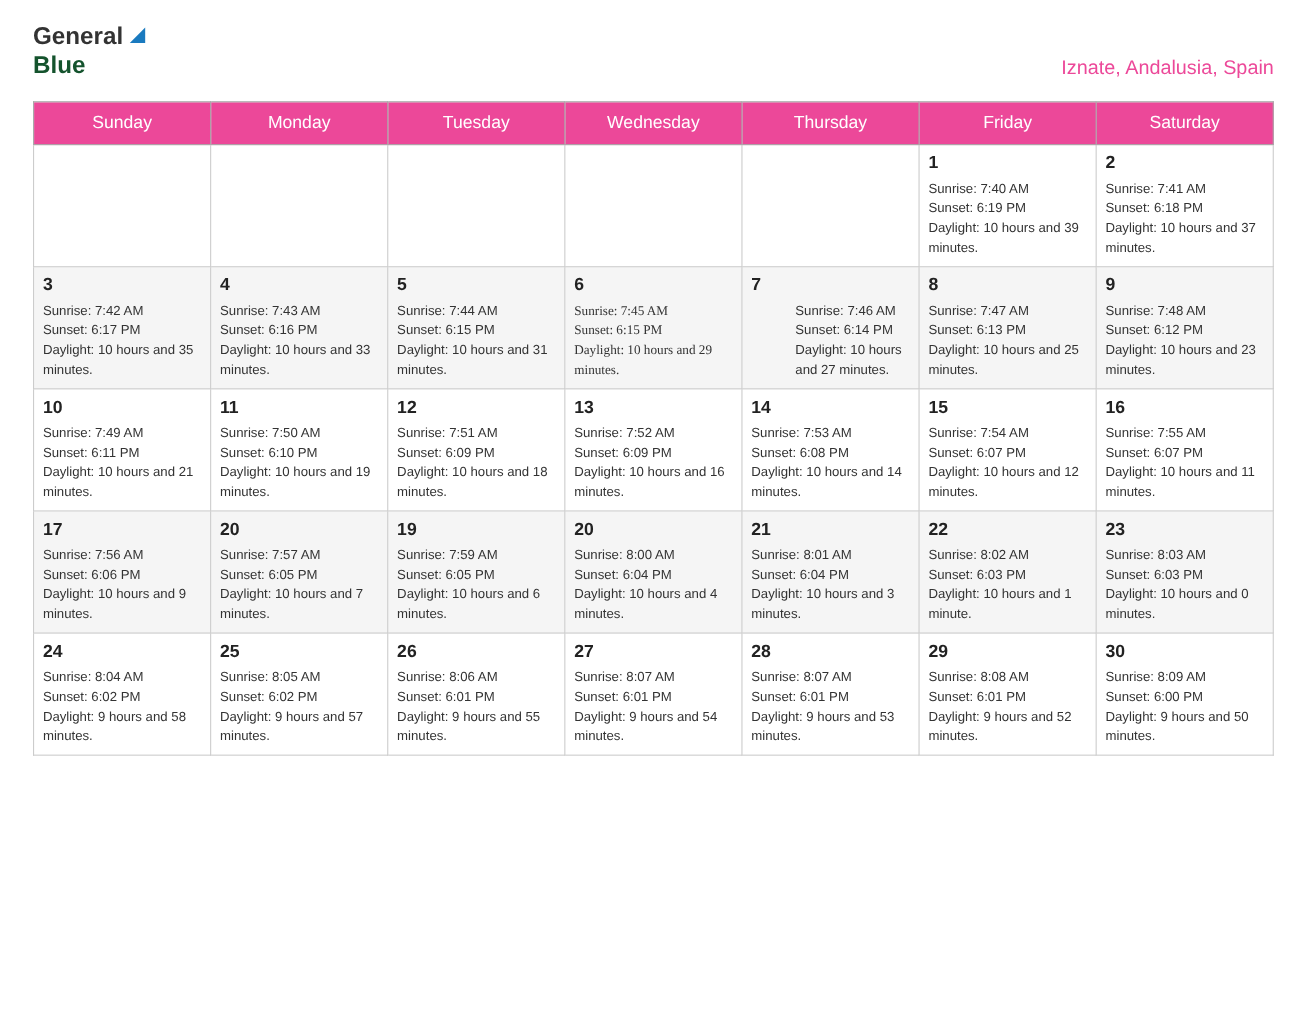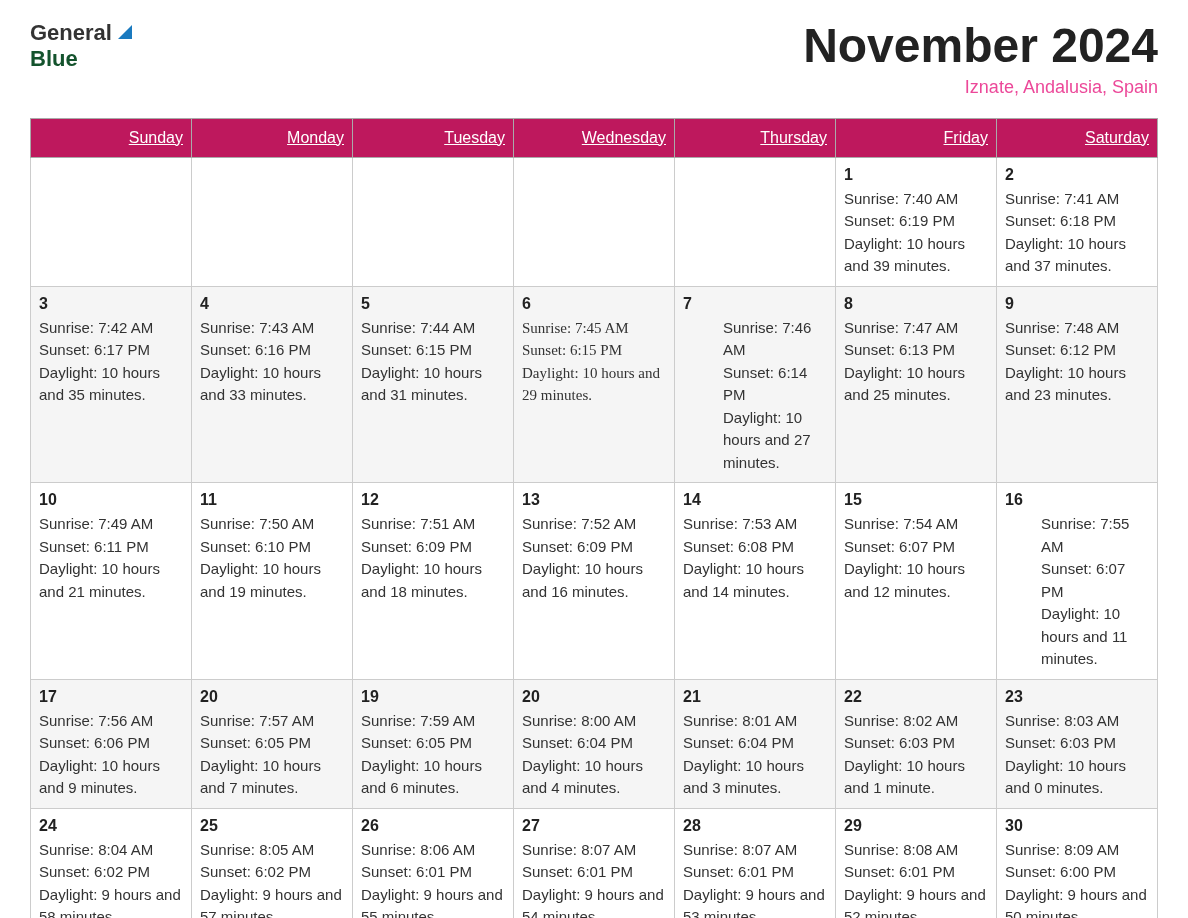--- a/index.html
+++ b/index.html
@@ -7,21 +7,21 @@
       font-family: Arial, sans-serif;
       background: #ffffff;
       color: #333;
       padding: 20px 30px;
       width: 1188px;
       min-height: 918px;
     }
     .header-area {
       display: flex;
       justify-content: space-between;
-      align-items: flex-start;
+      align-items: flex-end;
       margin-bottom: 20px;
     }
     .logo-text-general {
       font-size: 22px;
       font-weight: bold;
       color: #333;
     }
     .logo-text-blue {
       font-size: 22px;
       font-weight: bold;
@@ -48,48 +48,47 @@
       font-size: 18px;
       color: #ec4899;
       margin-top: 4px;
     }
     .calendar {
       width: 100%;
       border-collapse: collapse;
       border: 1px solid #aaa;
     }
     .calendar th {
-      background-color: #be185d;
+      background-color: #ec4899;
       color: #ffffff;
       padding: 10px 8px;
       font-size: 16px;
       font-weight: normal;
-      text-align: right;
+      text-align: center;
       border: 1px solid #aaa;
-      text-decoration: underline;
     }
     .calendar td {
       vertical-align: top;
       padding: 8px;
       border: 1px solid #ccc;
       width: 14.28%;
       min-height: 110px;
       background: #fff;
     }
     .calendar tr:nth-child(even) td {
       background: #f5f5f5;
     }
     .day-number {
       font-size: 16px;
       font-weight: bold;
       color: #222;
       margin-bottom: 4px;
     }
     .day-info {
-      font-size: 15px;
+      font-size: 12px;
       color: #333;
       line-height: 1.5;
     }
     .empty-cell {
       background: #fff;
     }
   </style>
 </head>
 <body>
 
@@ -99,21 +98,20 @@
       <span class="logo-text-general">General</span>
       <svg width="22" height="22" viewBox="0 0 22 22" style="margin-left:2px;margin-top:-2px;">
         <polygon points="4,18 18,18 18,4" fill="#1a7abf"></polygon>
       </svg>
     </div>
     <div>
       <span class="logo-text-blue">Blue</span>
     </div>
   </div>
   <div class="title-block">
-    <div class="month-title">November 2024</div>
     <div class="location-title">Iznate, Andalusia, Spain</div>
   </div>
 </div>
 
 <table class="calendar">
   <thead>
     <tr>
       <th>Sunday</th>
       <th>Monday</th>
       <th>Tuesday</th>
@@ -219,21 +217,21 @@
 Daylight: 10 hours and 14 minutes.</div>
         </td>
         <td>
           <div class="day-number">15</div>
           <div class="day-info" style="white-space: pre-line;">Sunrise: 7:54 AM
 Sunset: 6:07 PM
 Daylight: 10 hours and 12 minutes.</div>
         </td>
         <td>
           <div class="day-number">16</div>
-          <div class="day-info" style="white-space: pre-line; margin-left: 36px;">Sunrise: 7:55 AM
+          <div class="day-info" style="white-space: pre-line;">Sunrise: 7:55 AM
 Sunset: 6:07 PM
 Daylight: 10 hours and 11 minutes.</div>
         </td>
       </tr>
       <tr>
         <td>
           <div class="day-number">17</div>
           <div class="day-info" style="white-space: pre-line;">Sunrise: 7:56 AM
 Sunset: 6:06 PM
 Daylight: 10 hours and 9 minutes.</div>

